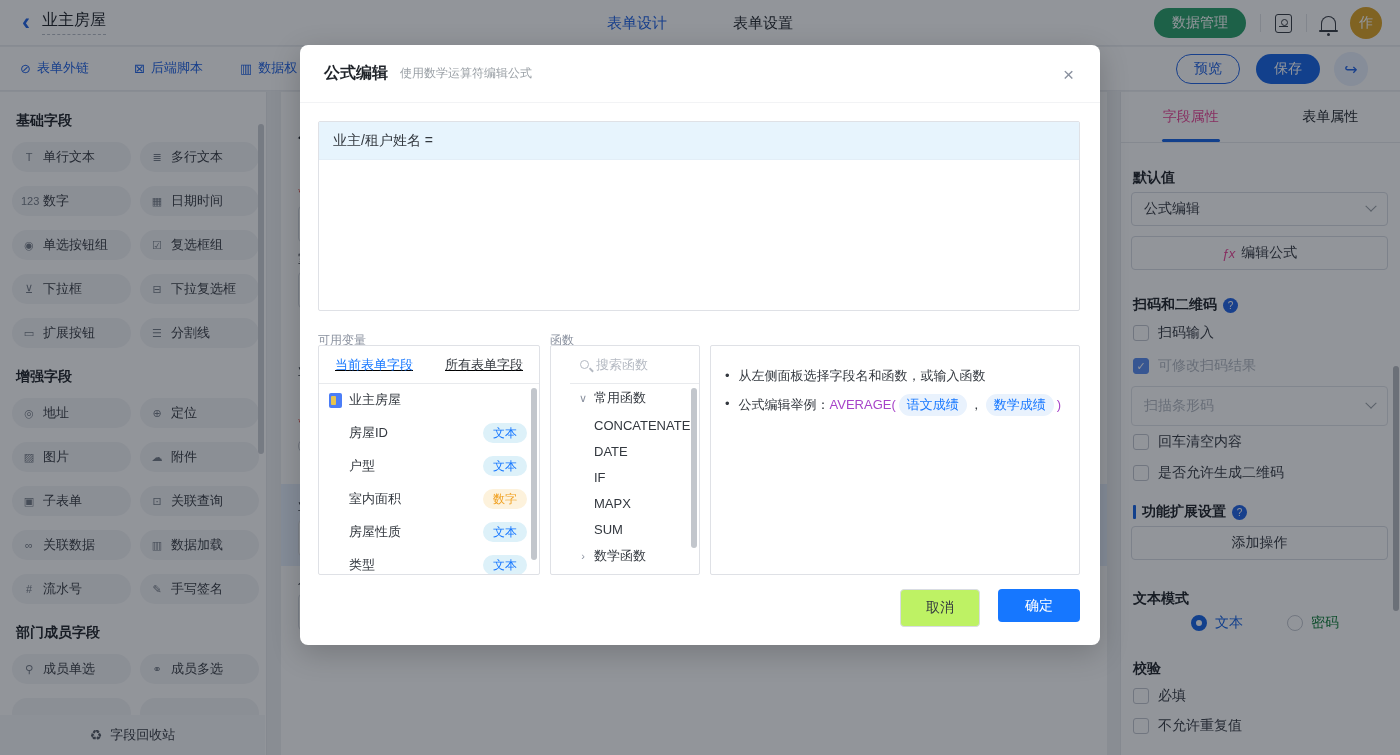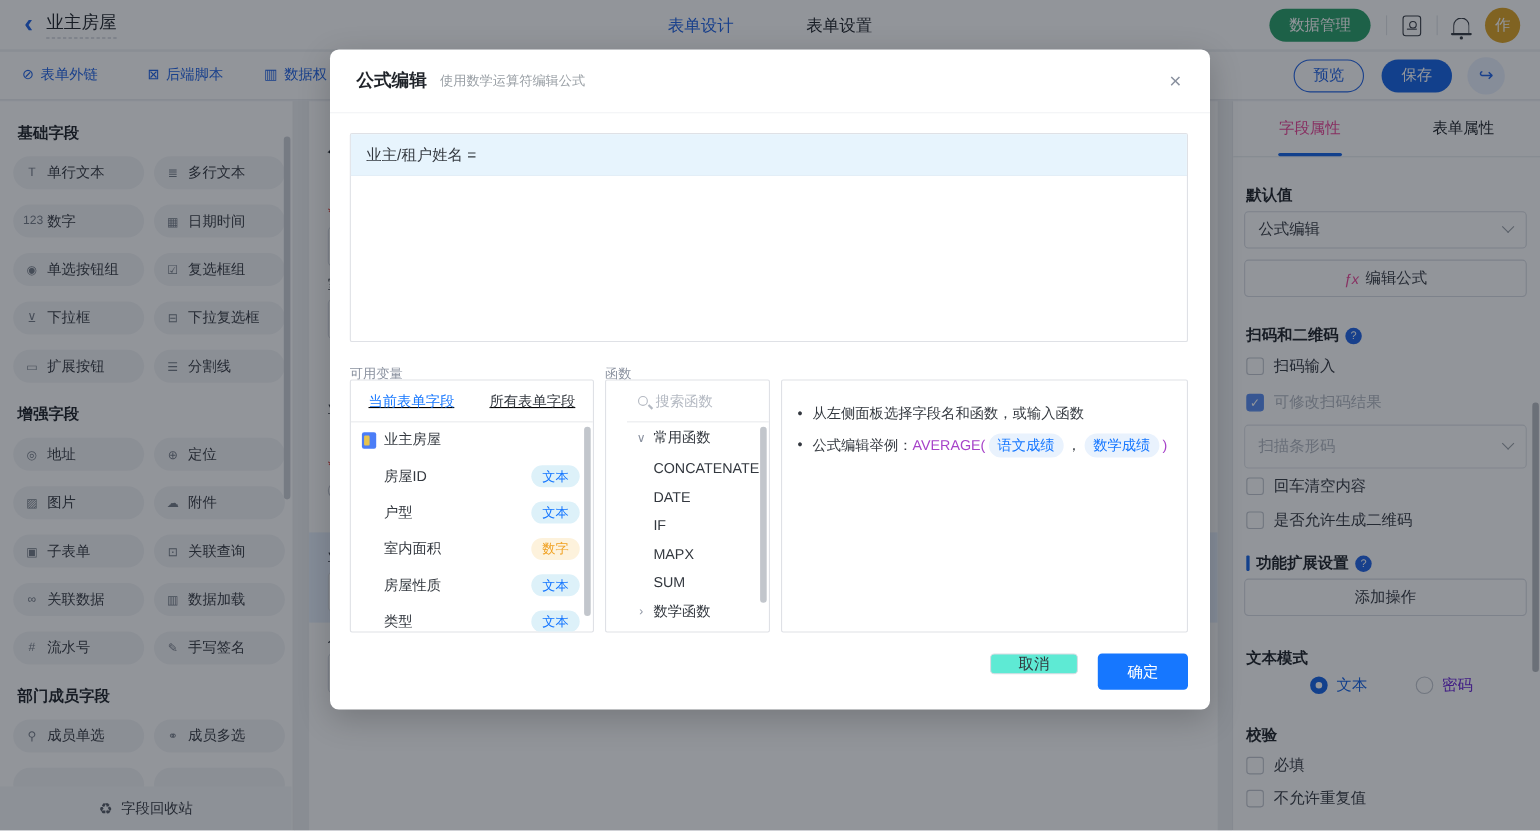--- a/index.html
+++ b/index.html
@@ -68,21 +68,21 @@
   .p-select.disabled { color:#b4b9c2; border-color:#e1e4e9; }
   .p-btn { position:absolute; left:10px; right:12px; height:34px; border:1px solid #d9dce3; border-radius:4px; background:#fff; display:flex; align-items:center; justify-content:center; gap:6px; font-size:14px; color:#383c44; cursor:pointer; }
   .p-btn .fx { font-style:italic; color:#ec4899; font-size:13px; }
   .cb-row { position:absolute; left:12px; display:flex; align-items:center; gap:9px; font-size:14px; color:#383c44; cursor:pointer; }
   .cb { width:16px; height:16px; border:1px solid #c3c7cf; border-radius:3px; background:#fff; flex:none; }
   .cb.checked { background:#5a8df0; border-color:#5a8df0; color:#fff; font-size:11px; display:flex; align-items:center; justify-content:center; }
   .cb-row.disabled { color:#b4b9c2; }
   .bar-title { position:absolute; left:12px; font-size:14px; font-weight:bold; color:#1f2329; display:flex; align-items:center; gap:6px; }
   .bar-title::before { content:""; width:3px; height:14px; background:#1664e6; border-radius:1px; }
   .radio-row { position:absolute; left:70px; display:flex; align-items:center; gap:44px; }
-  .radio-item { display:flex; align-items:center; gap:8px; font-size:14px; color:#6d28d9; cursor:pointer; }
+  .radio-item { display:flex; align-items:center; gap:8px; font-size:14px; color:#15803d; cursor:pointer; }
   .radio { width:16px; height:16px; border:1px solid #c3c7cf; border-radius:50%; background:#fff; flex:none; }
   .radio.on { border:5px solid #1664e6; }
   .radio-item.on-label { color:#1664e6; }
   .props-scroll { position:absolute; right:1px; top:274px; width:6px; height:245px; border-radius:3px; background:#b9bcc2; }
 
   
   .overlay { position:absolute; inset:0; background:rgba(13,19,32,0.45); z-index:10; }
 
   
   .modal { position:absolute; left:300px; top:45px; width:800px; height:600px; background:#fff; border-radius:8px; box-shadow:0 8px 30px rgba(0,0,0,0.2); z-index:20; }
@@ -127,21 +127,21 @@
   .fn-item { height:26px; display:flex; align-items:center; padding:0 8px 0 24px; font-size:13px; color:#33383f; cursor:pointer; }
   .fn-scroll { position:absolute; right:2px; top:42px; width:6px; height:160px; border-radius:3px; background:#c2c6cc; }
 
   .tips { padding:12px 14px; }
   .tip { display:flex; gap:9px; font-size:13px; color:#33383f; line-height:20px; margin-top:8px; }
   .tip .dot { color:#33383f; }
   .purple { color:#a743c9; }
   .tip .chip { margin:0 3px;border-radius:11px; }
 
   .m-foot { position:absolute; right:20px; bottom:18px; display:flex; gap:18px; }
-  .btn-cancel { width:80px; height:19px; border:1px solid #d9dce3; border-radius:4px; background:#5eead4; color:#33383f; font-size:14px; display:flex; align-items:center; justify-content:center; cursor:pointer; }
+  .btn-cancel { width:80px; height:38px; border:1px solid #d9dce3; border-radius:4px; background:#bef264; color:#33383f; font-size:14px; display:flex; align-items:center; justify-content:center; cursor:pointer; }
   .btn-ok { width:82px; height:33px; border-radius:4px; background:#1677ff; color:#fff; font-size:14px; display:flex; align-items:center; justify-content:center; cursor:pointer; }
 </style>
 </head>
 <body>
 
 <div class="app">
 
   <div class="topbar">
     <div class="back">
       <span class="chev-l">‹</span>

